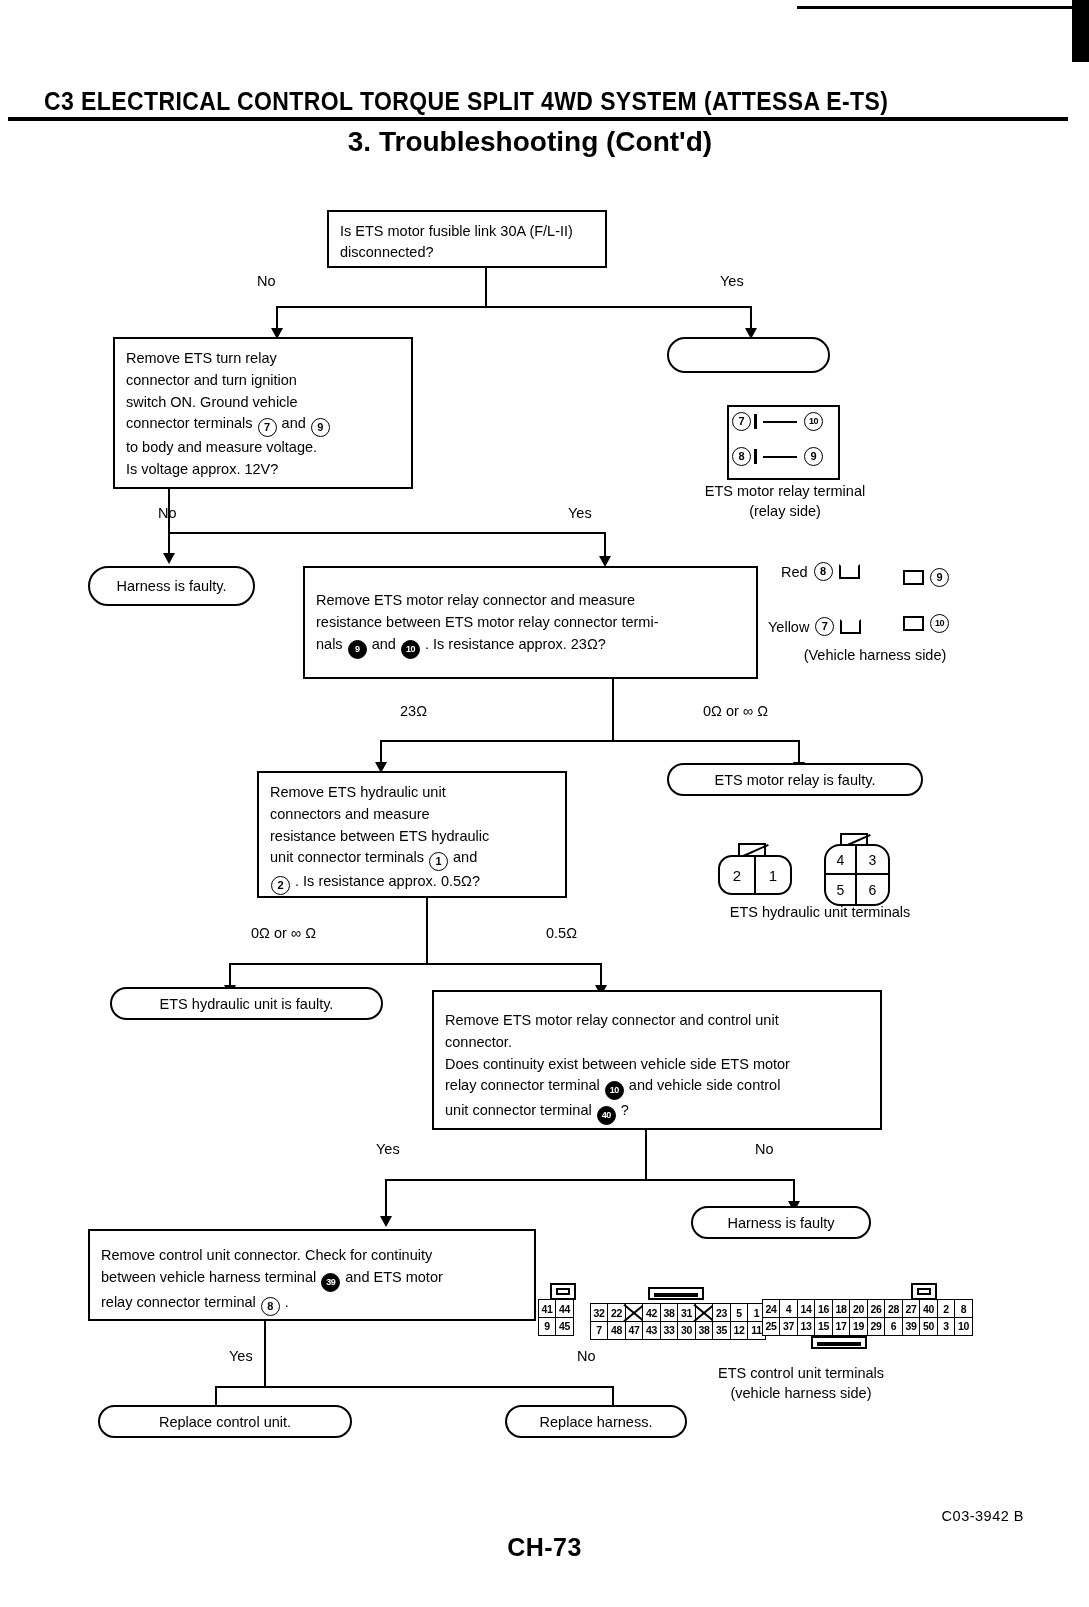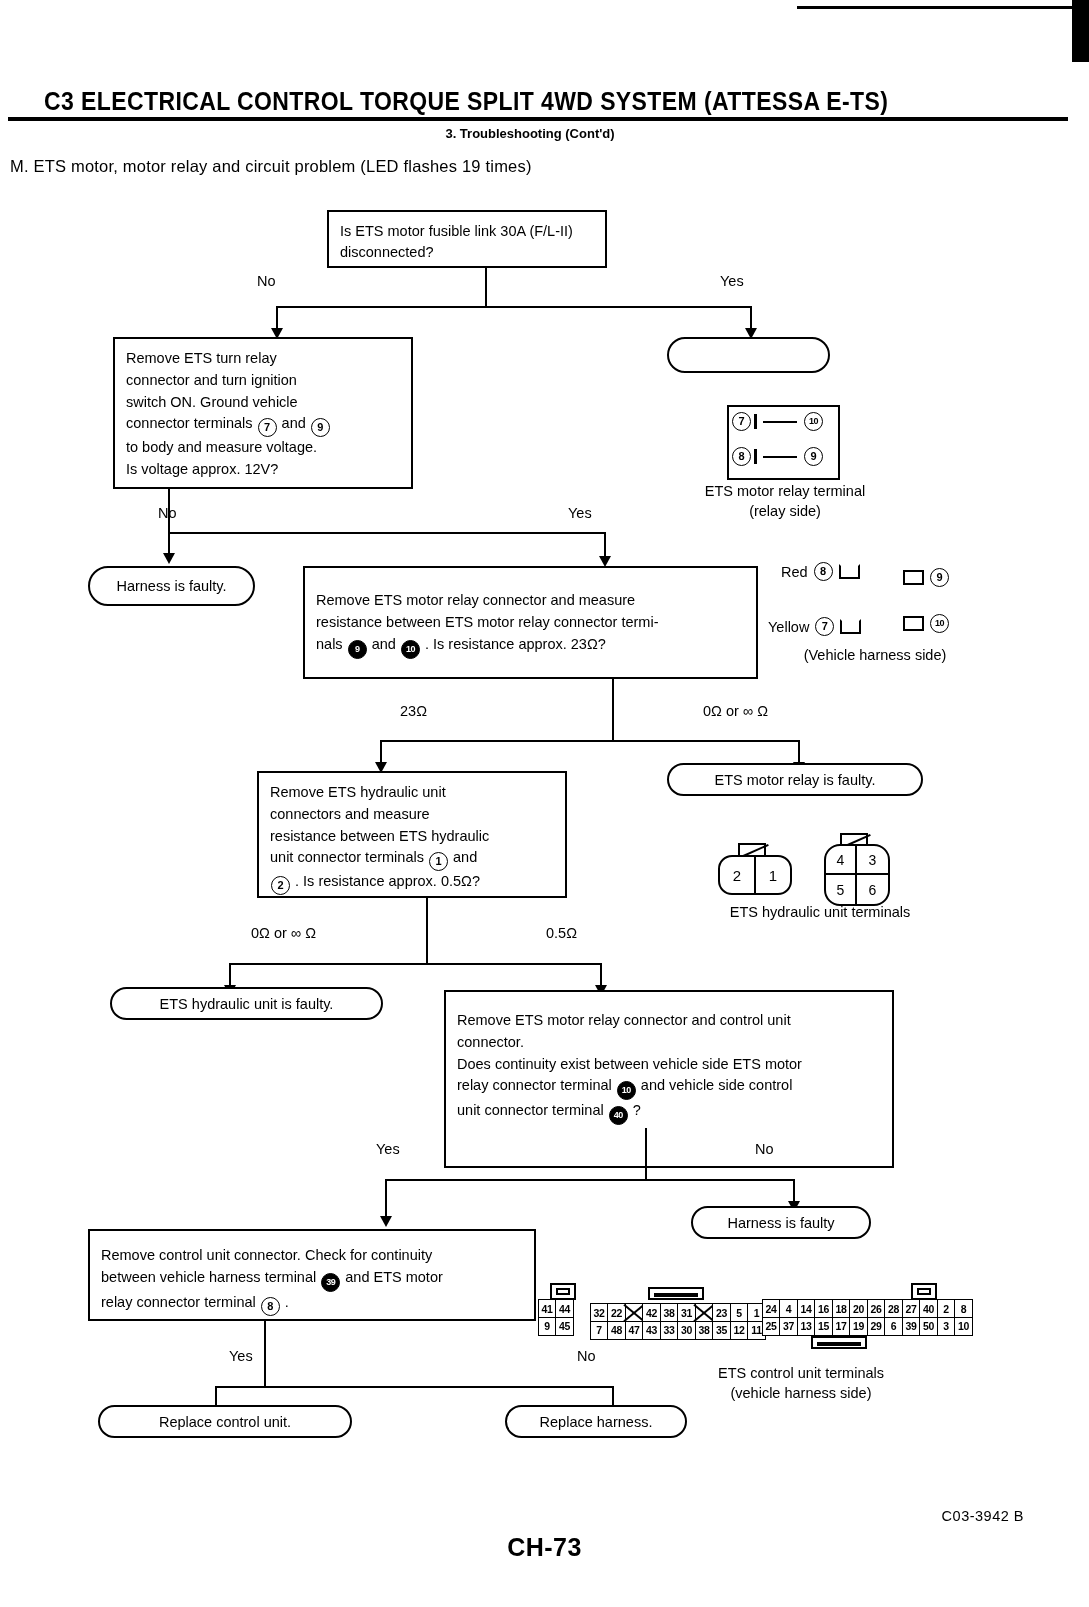--- a/index.html
+++ b/index.html
@@ -58,21 +58,21 @@
     width: 1060px;
     height: 4px;
     background: #000;
   }
   .hdr-sub {
     position: absolute;
     left: 0;
     top: 126px;
     width: 1060px;
     text-align: center;
-    font-size: 13px;
+    font-size: 28px;
     font-weight: bold;
   }
   .hdr-item {
     position: absolute;
     left: 10px;
     top: 157px;
     font-size: 16.5px;
     letter-spacing: .2px;
   }
 
@@ -303,21 +303,20 @@
 <body>
 
 <div class="page">
 
   <div class="bleed-mark"></div>
   <div class="bleed-rule"></div>
 
   <div class="hdr-title">C3 ELECTRICAL CONTROL TORQUE SPLIT 4WD SYSTEM (ATTESSA E-TS)</div>
   <div class="hdr-rule"></div>
   <div class="hdr-sub">3. Troubleshooting (Cont'd)</div>
-  <div class="hdr-item">M.  ETS motor, motor relay and circuit problem (LED flashes 19 times)</div>
 
   <div class="box" style="left:327px; top:210px; width:280px; height:58px;">
     <span>Is ETS motor fusible link 30A (F/L-II) disconnected?</span>
   </div>
 
   <div class="ln v" style="left:485px; top:268px; height:40px;"></div>
   <div class="ln h" style="left:276px; top:306px; width:476px;"></div>
   <div class="ln v" style="left:276px; top:306px; height:26px;"></div>
   <div class="arrow" style="left:271px; top:328px;"></div>
   <div class="ln v" style="left:750px; top:306px; height:26px;"></div>
@@ -452,21 +451,21 @@
   <div class="arrow" style="left:224px; top:985px;"></div>
   <div class="ln v" style="left:600px; top:963px; height:26px;"></div>
   <div class="arrow" style="left:595px; top:985px;"></div>
   <div class="lbl" style="left:251px; top:925px;">0Ω or ∞ Ω</div>
   <div class="lbl" style="left:546px; top:925px;">0.5Ω</div>
 
   <div class="pill" style="left:110px; top:987px; width:273px; height:33px;">
     <span>ETS hydraulic unit is faulty.</span>
   </div>
 
-  <div class="box tight" style="left:444px; top:990px; width:450px; height:178px; padding-top:18px;">
+  <div class="box tight" style="left:432px; top:990px; width:450px; height:140px; padding-top:18px;">
     <div><span>Remove ETS motor relay connector and control unit</span></div>
     <div><span>connector.</span></div>
     <div><span>Does continuity exist between vehicle side ETS motor</span></div>
     <div>
       <span>relay connector terminal</span>
       <span class="circ fill">10</span>
       <span>and vehicle side control</span>
     </div>
     <div>
       <span>unit connector terminal</span>

